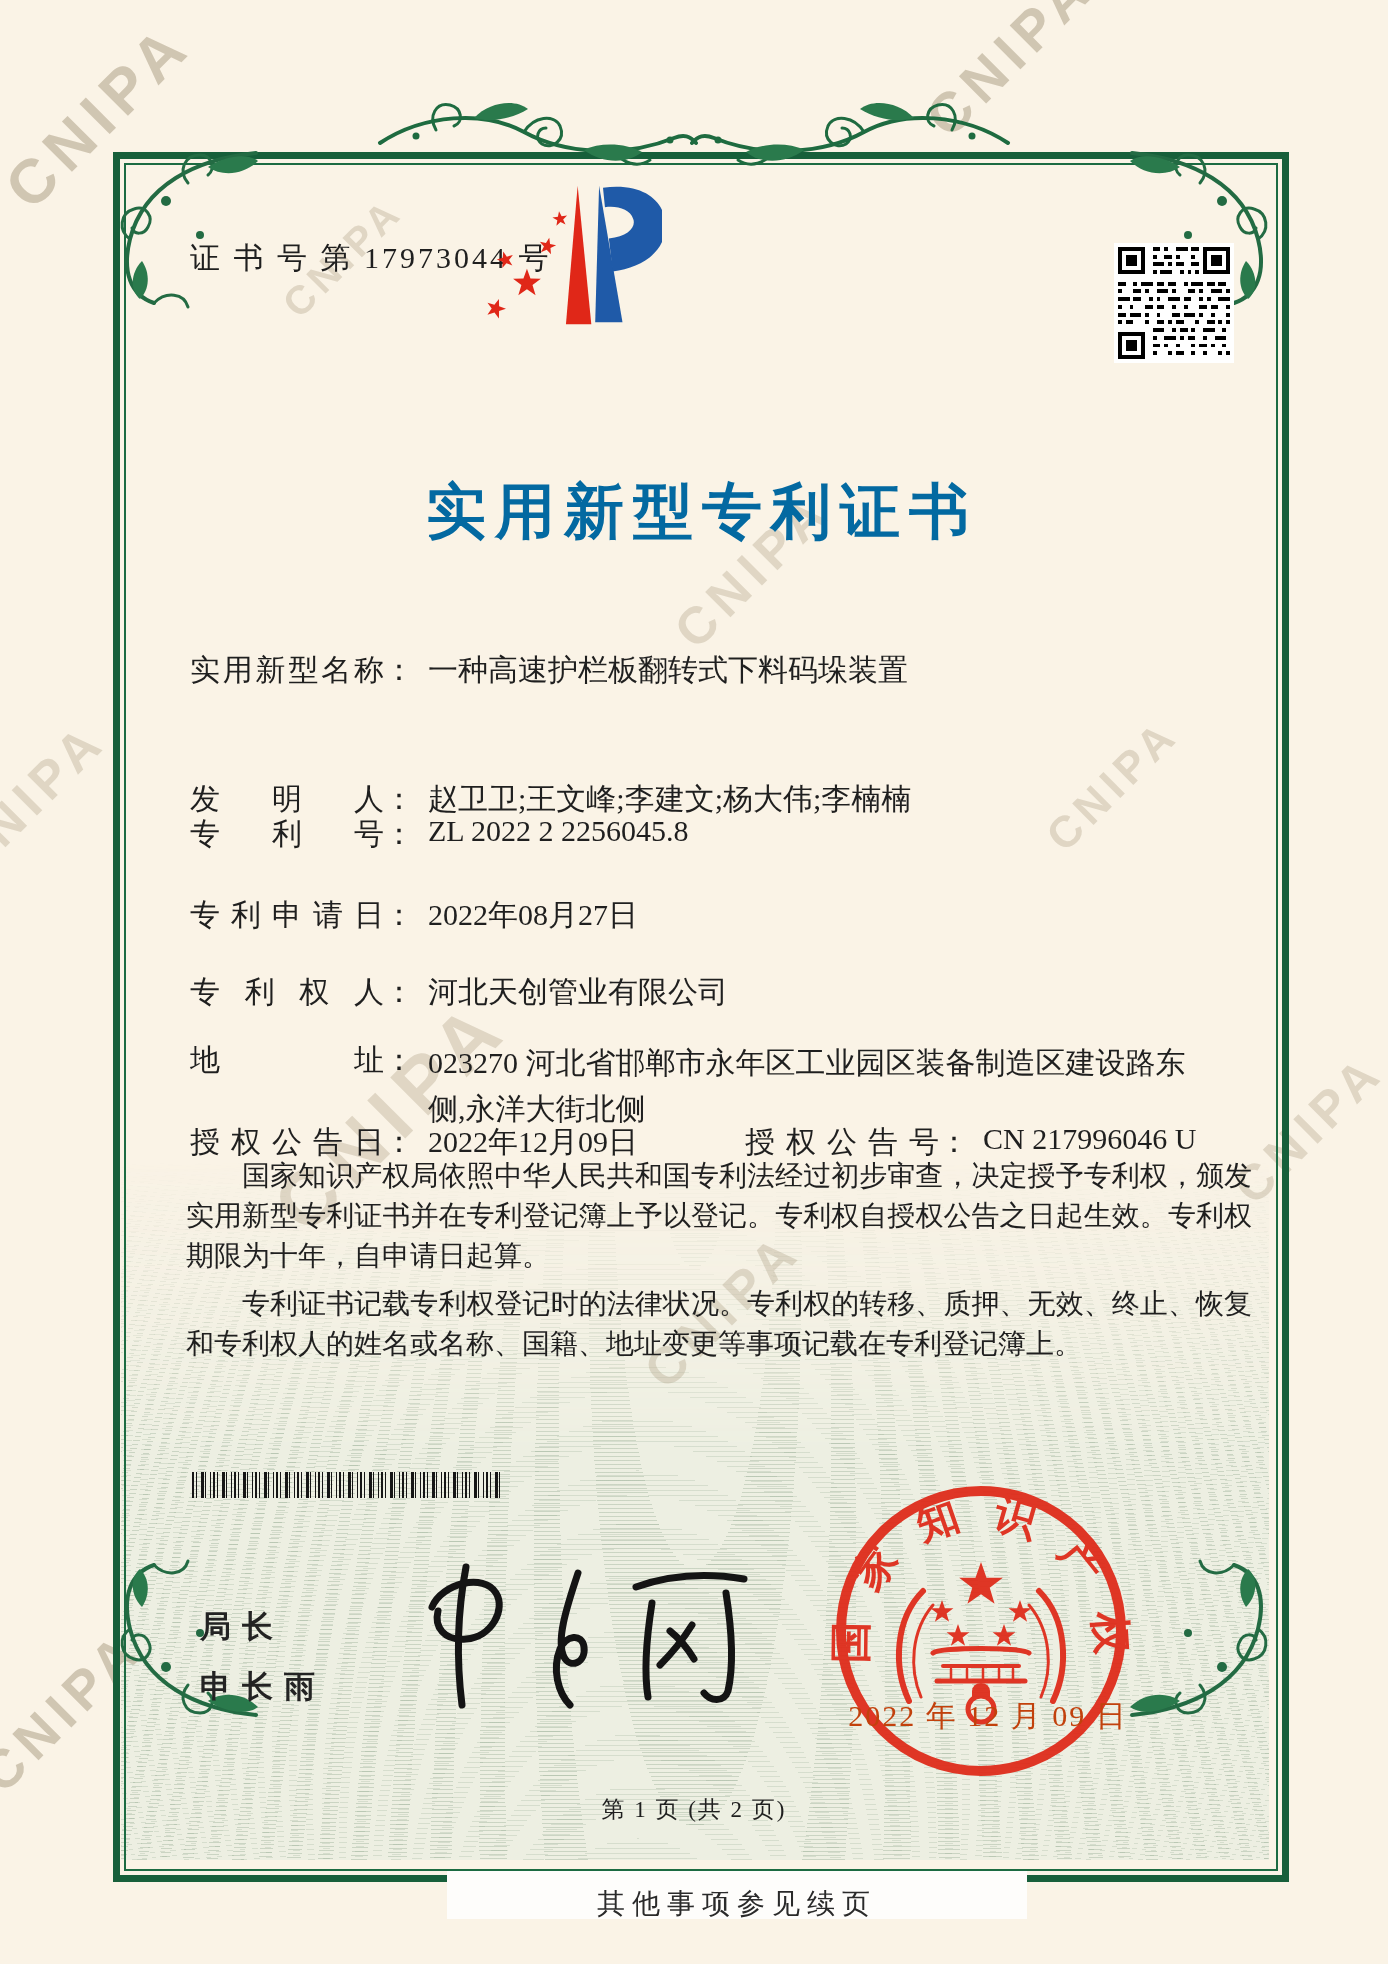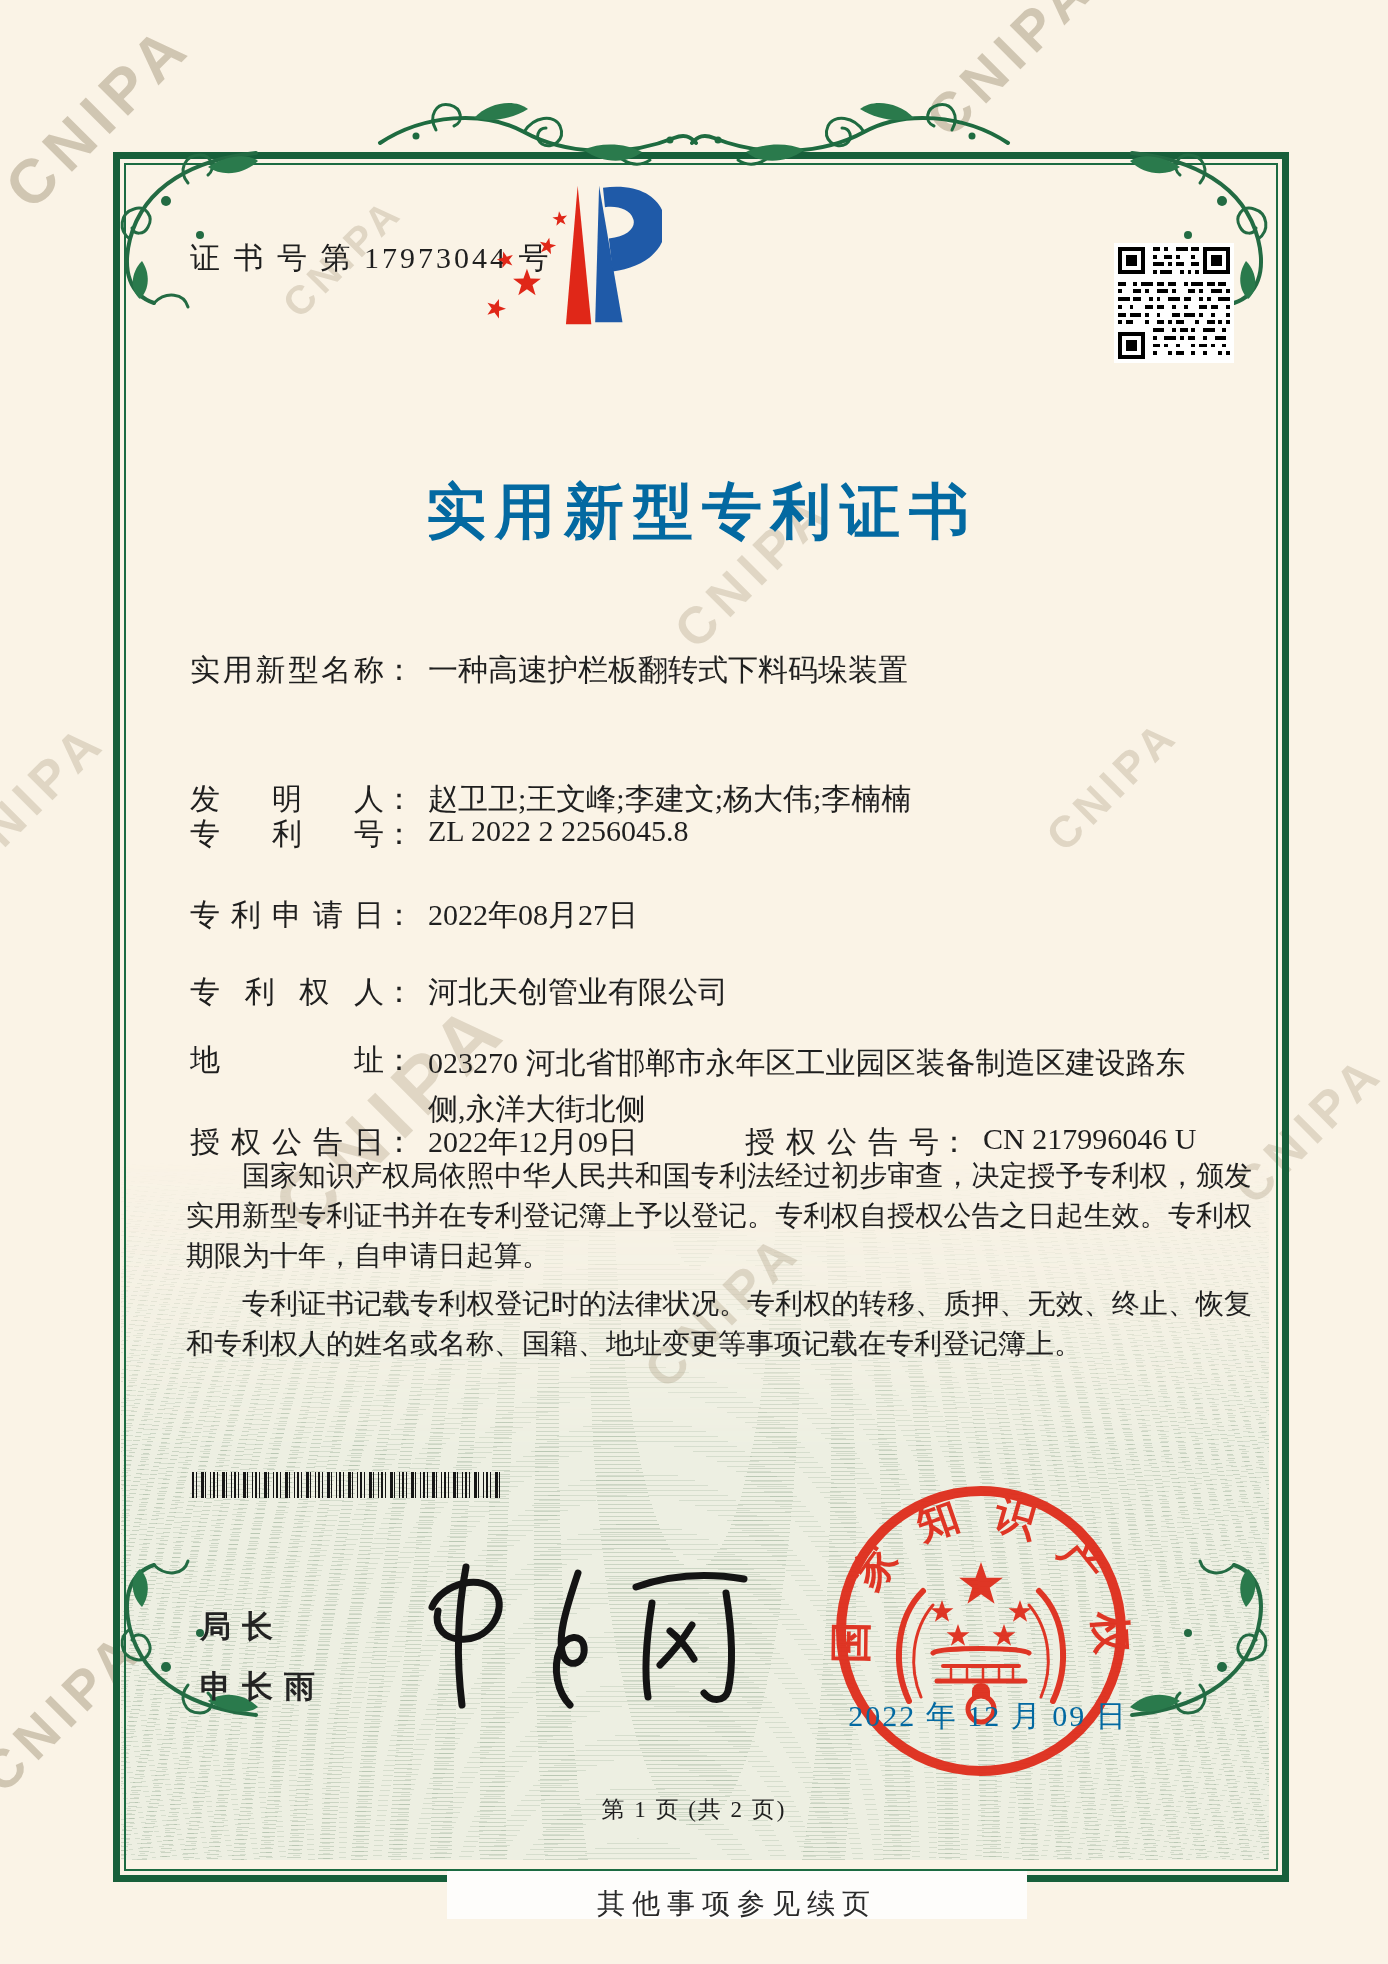--- a/index.html
+++ b/index.html
@@ -66,21 +66,21 @@
   .sig-title,.sig-name{
     position:absolute; left:200px; font-family:"Liberation Sans","DejaVu Sans",sans-serif;
     font-weight:700; font-size:31px; letter-spacing:11px; color:#232323;
   }
   .sig-title{top:1606px;}
   .sig-name{top:1666px;}
   .sig-hand{position:absolute; left:408px; top:1545px; width:362px; height:188px;}
   .seal{position:absolute; left:831px; top:1481px; width:300px; height:300px; opacity:.94;}
   .seal-date{
     position:absolute; left:838px; top:1696px; width:300px; text-align:center;
-    font-size:30px; letter-spacing:2px; color:#0369a1; z-index:5;
+    font-size:30px; letter-spacing:2px; color:#c2410c; z-index:5;
   }
   .page-info{position:absolute; left:0; top:1794px; width:1148px; text-align:center; font-size:23px; letter-spacing:2px;}
   .footer-strip{
     position:absolute; left:447px; top:1871px; width:580px; height:48px;
     background:#fefdfb; z-index:4;
   }
   .footer-note{
     position:absolute; left:0; top:14px; width:100%; text-align:center;
     font-size:28px; letter-spacing:7px; color:#2a2a2a;
   }

